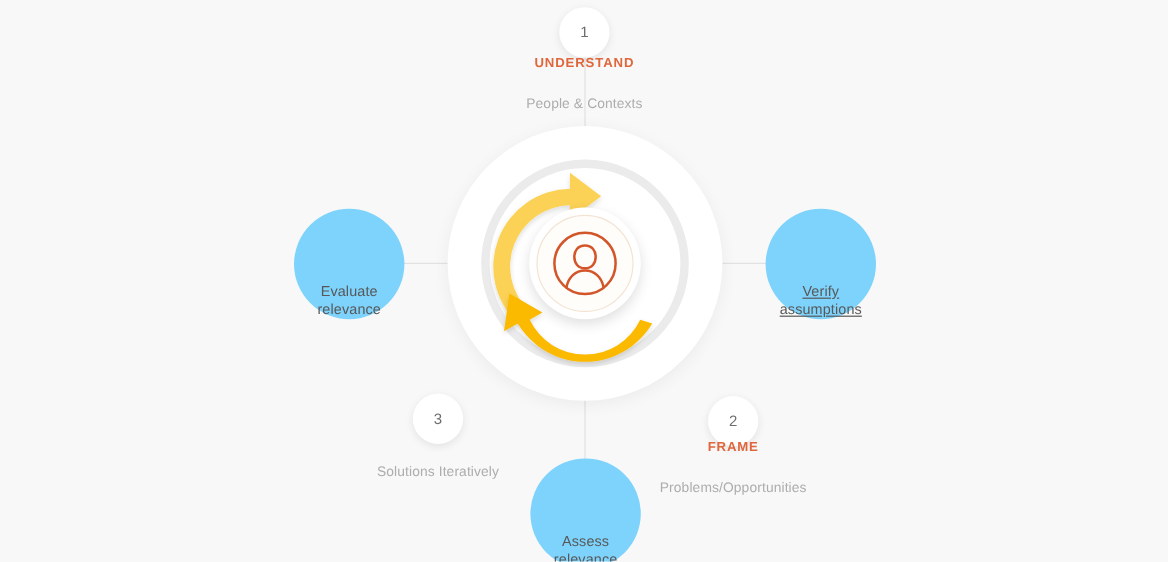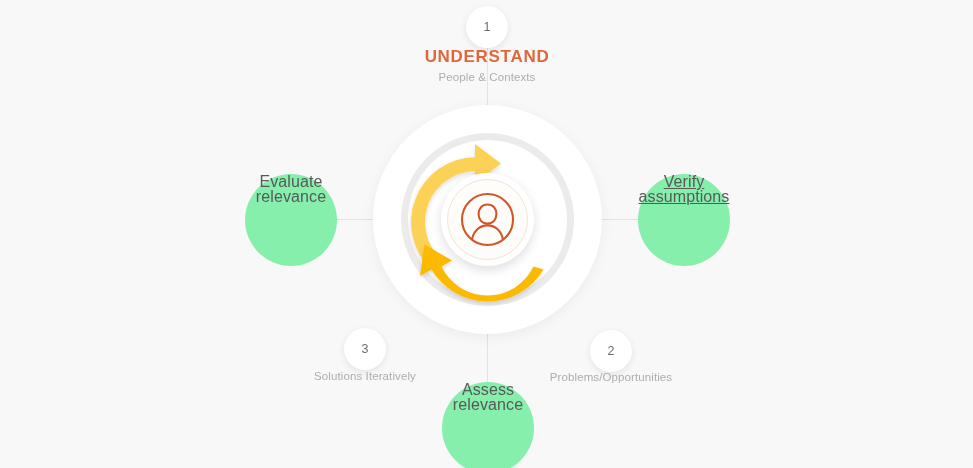--- a/index.html
+++ b/index.html
@@ -86,27 +86,27 @@
   .person-icon {
     position: absolute;
     left: 83px; top: 83px;
     width: 63px; height: 63px;
   }
 
   
   .bubble {
     position: absolute;
     border-radius: 50%;
-    background: #86efac;
+    background: #7dd3fc;
     display: flex;
-    align-items: flex-start;
+    align-items: flex-end;
     justify-content: center;
     text-align: center;
     color: #585858;
-    font-size: 16px;
+    font-size: 12px;
     line-height: 15px;
     letter-spacing: 0.1px;
   }
   .bubble span { display: block; }
   .bubble-left   { left: 245px; top: 174px; width: 92px; height: 92px; }
   .bubble-right  { left: 638px; top: 174px; width: 92px; height: 92px; text-decoration: underline; }
   .bubble-bottom { left: 442px; top: 382px; width: 92px; height: 92px; }
 
   
   .step-badge {
@@ -126,30 +126,30 @@
   .badge-3 { left: 344px; top: 328px; }
 
   
   .step-text {
     position: absolute;
     text-align: center;
     white-space: nowrap;
   }
   .step-title {
     color: #e0673c;
-    font-size: 17px;
+    font-size: 11px;
     font-weight: bold;
     letter-spacing: 0.7px;
     display: block;
   }
   .step-sub {
     color: #adadad;
     font-size: 11.5px;
     display: block;
-    margin-top: 4px;
+    margin-top: 22px;
     letter-spacing: 0.1px;
   }
   .text-1 { left: 387px; top: 47px; width: 200px; }
   .text-2 { left: 511px; top: 367px; width: 200px; }
   .text-3 { left: 265px; top: 366px; width: 200px; }
 </style>
 </head>
 <body>
 
 <div id="stage">
@@ -240,20 +240,21 @@
   <div class="step-badge badge-3">
     <span>3</span>
   </div>
 
   <div class="step-text text-1">
     <span class="step-title">UNDERSTAND</span>
     <span class="step-sub">People &amp; Contexts</span>
   </div>
 
   <div class="step-text text-2">
+    <span class="step-title">FRAME</span>
     <span class="step-sub">Problems/Opportunities</span>
   </div>
 
   <div class="step-text text-3">
     <span class="step-sub">Solutions Iteratively</span>
   </div>
 
 </div>
 
 </body></html>

